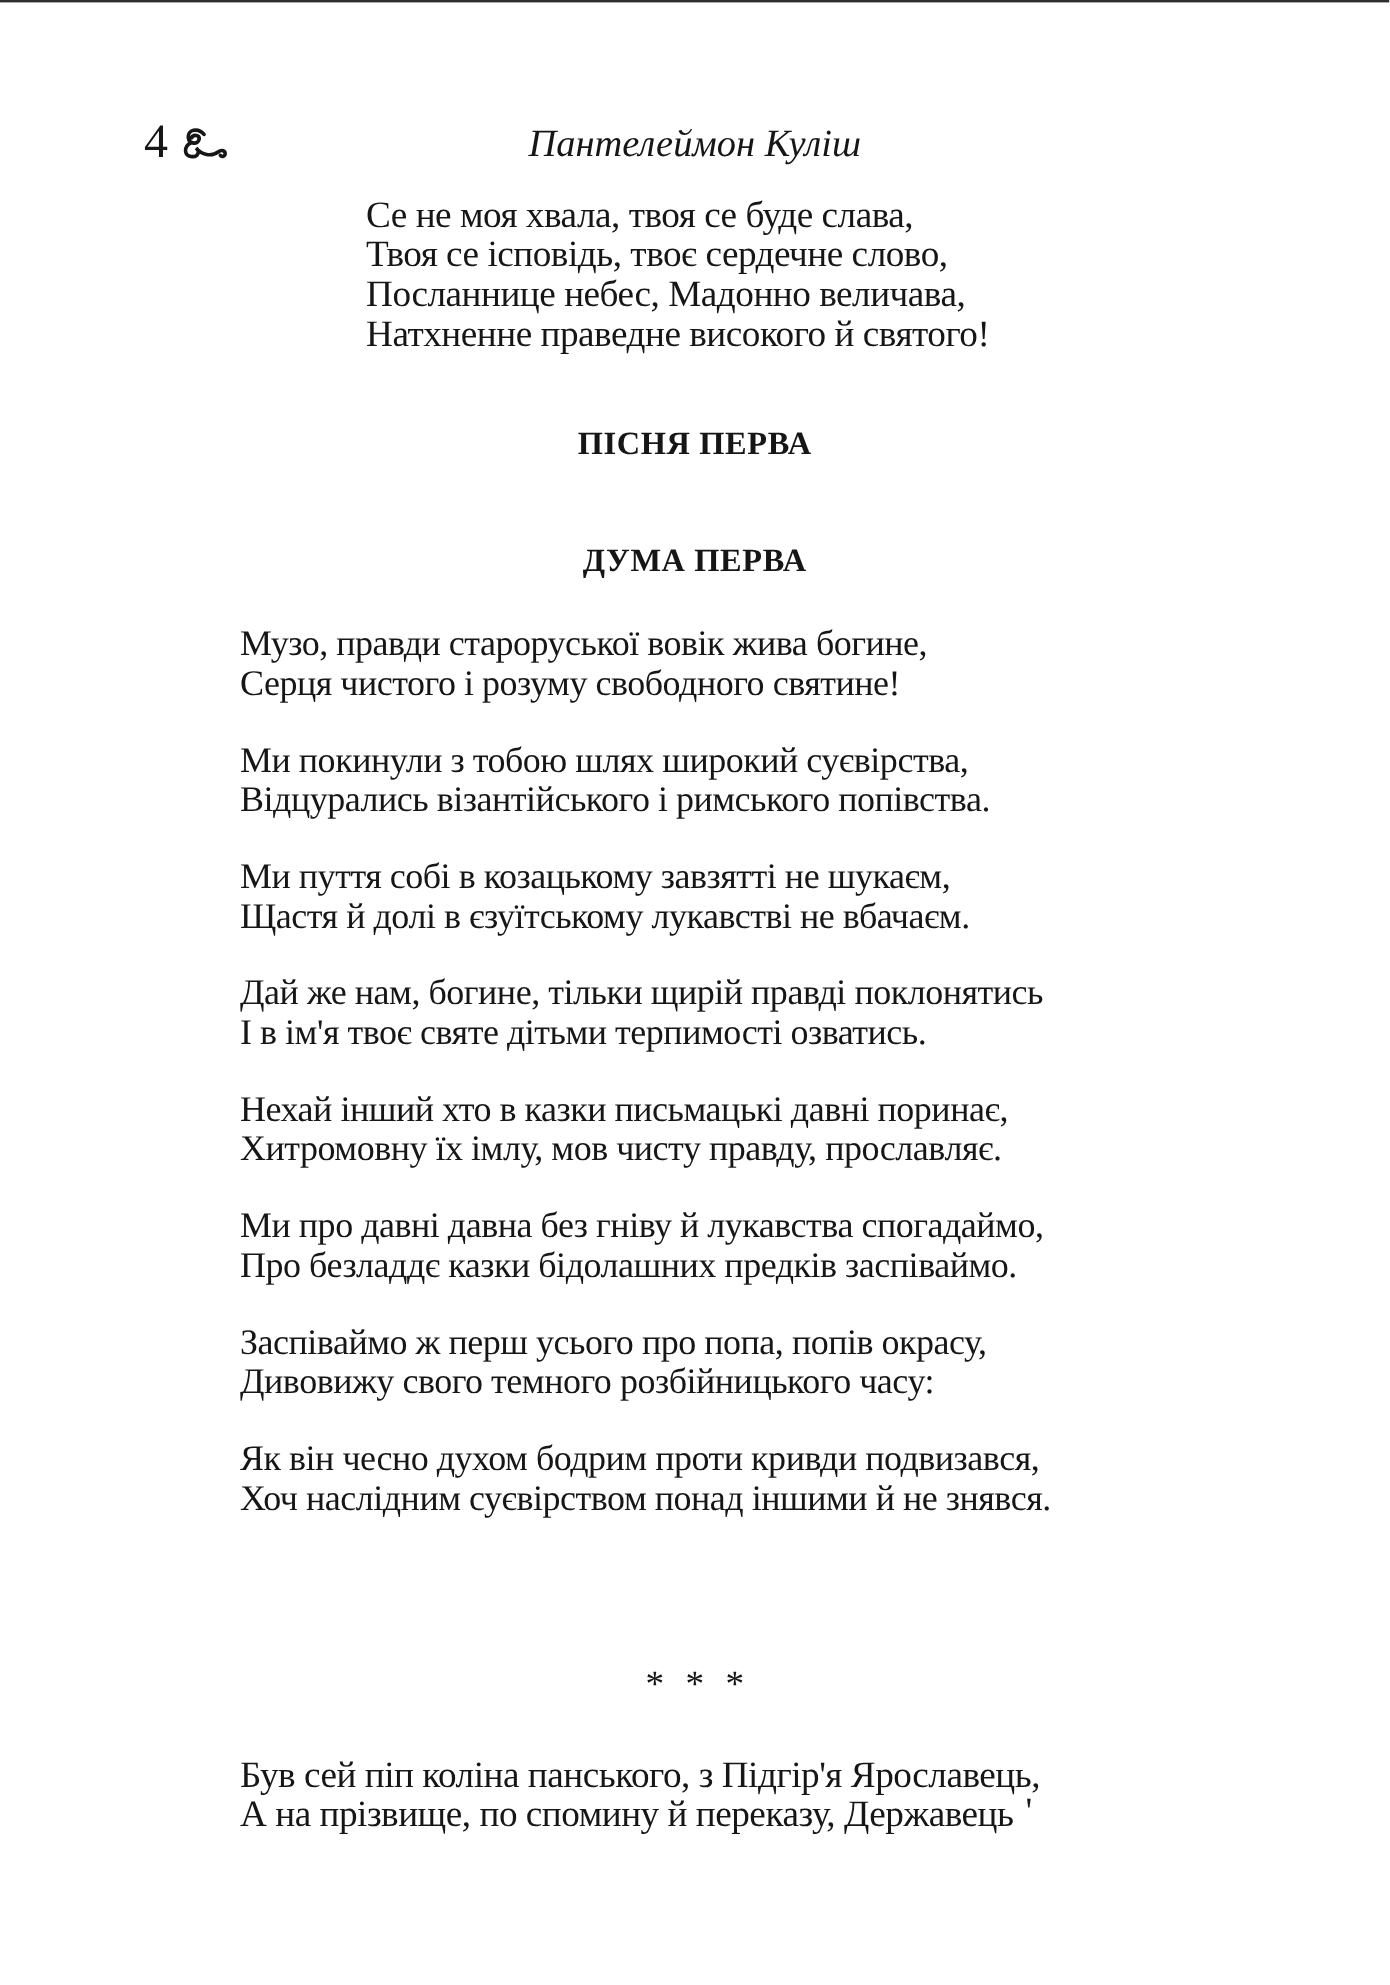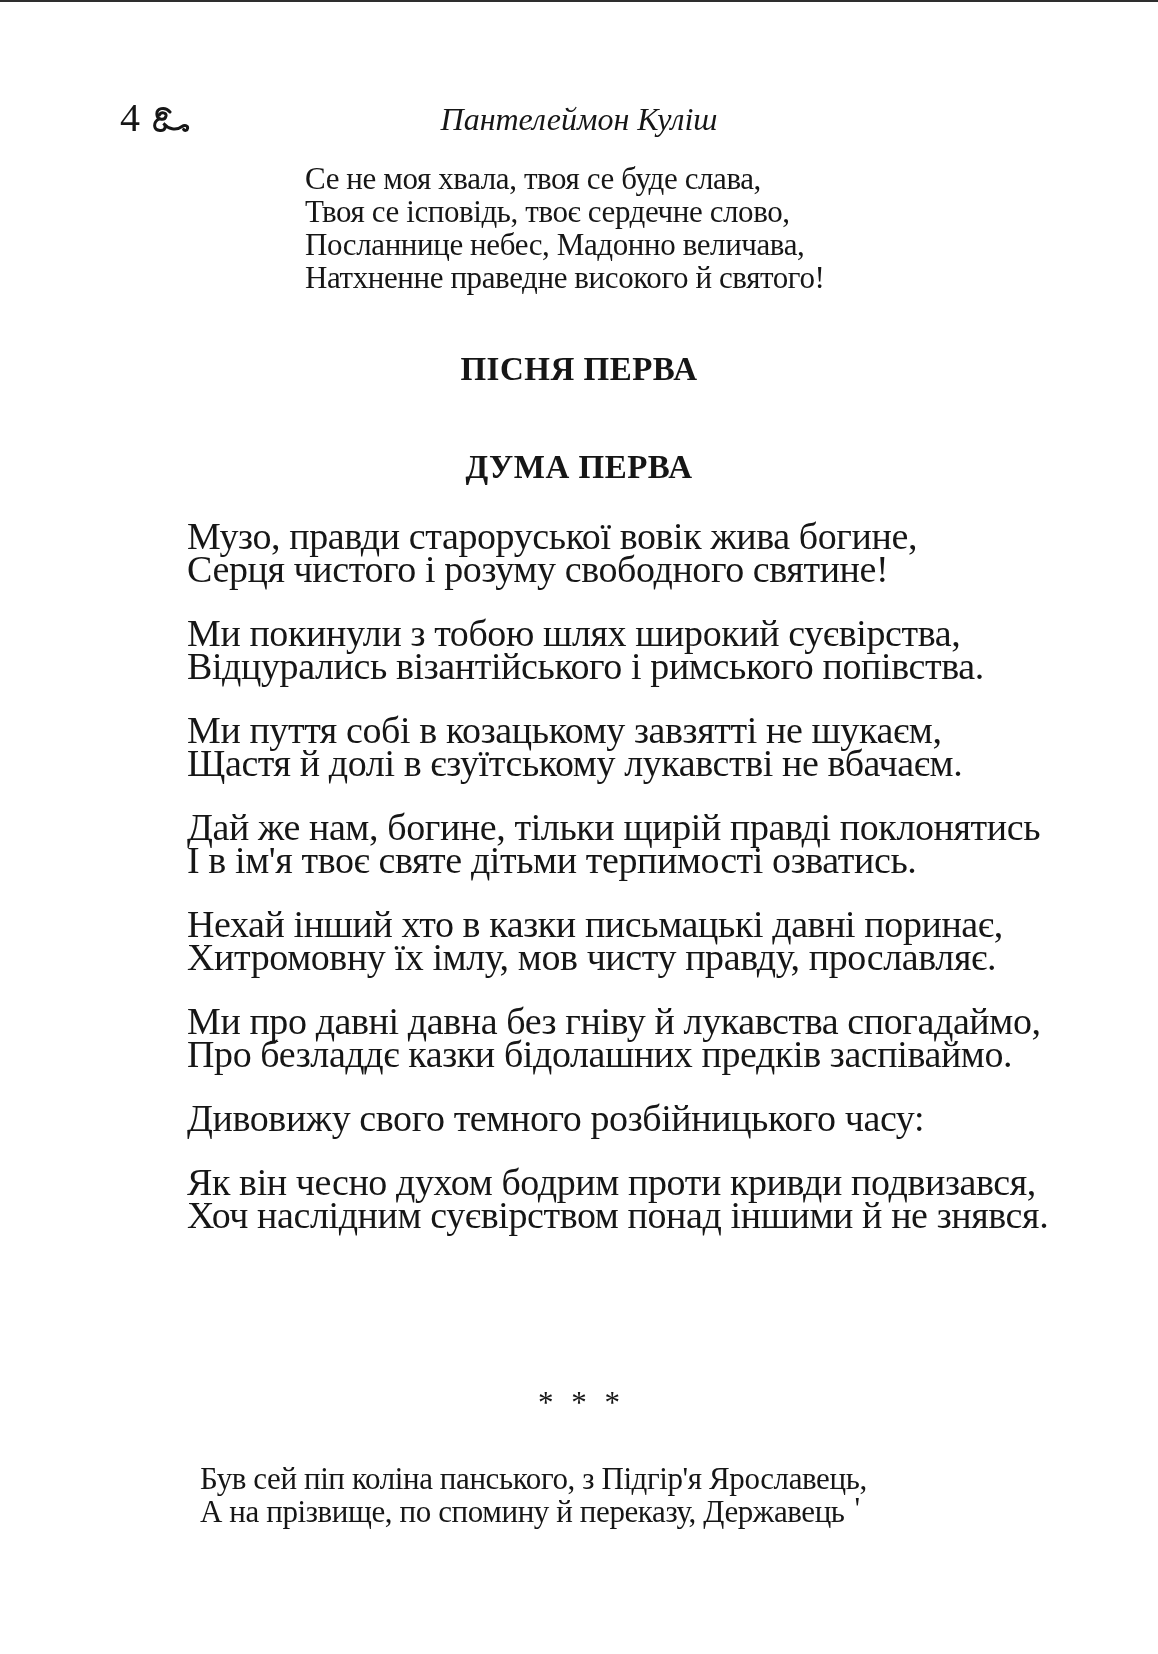--- a/index.html
+++ b/index.html
@@ -52,31 +52,31 @@
     letter-spacing: -0.4px;
     margin-left: 27px;
   }
   p.line { margin: 0; padding: 0; }
   .song-title, .duma-title {
     position: absolute;
     left: 0; right: 0;
     margin: 0;
     text-align: center;
     font-weight: bold;
-    font-size: 33px;
+    font-size: 27px;
     line-height: 33px;
     letter-spacing: 0.5px;
   }
   .song-title { top: 353px; }
   .duma-title { top: 451px; }
   .poem {
     position: absolute;
-    left: 187px;
+    left: 200px;
     top: 520px;
-    font-size: 38px;
+    font-size: 30px;
     line-height: 33px;
     letter-spacing: -0.4px;
   }
   .stanza { margin: 0 0 31px 0; }
   .separator {
     position: absolute;
     left: 0; right: 0;
     top: 1386px;
     text-align: center;
     font-size: 31px;
@@ -143,20 +143,21 @@
     </div>
     <div class="stanza">
       <p class="line">Нехай інший хто в казки письмацькі давні поринає,</p>
       <p class="line">Хитромовну їх імлу, мов чисту правду, прославляє.</p>
     </div>
     <div class="stanza">
       <p class="line">Ми про давні давна без гніву й лукавства спогадаймо,</p>
       <p class="line">Про безладдє казки бідолашних предків заспіваймо.</p>
     </div>
     <div class="stanza">
+      <p class="line">Заспіваймо ж перш усього про попа, попів окрасу,</p>
       <p class="line">Дивовижу свого темного розбійницького часу:</p>
     </div>
     <div class="stanza">
       <p class="line">Як він чесно духом бодрим проти кривди подвизався,</p>
       <p class="line">Хоч наслідним суєвірством понад іншими й не знявся.</p>
     </div>
   </div>
 
   <div class="separator">* * *</div>
 

